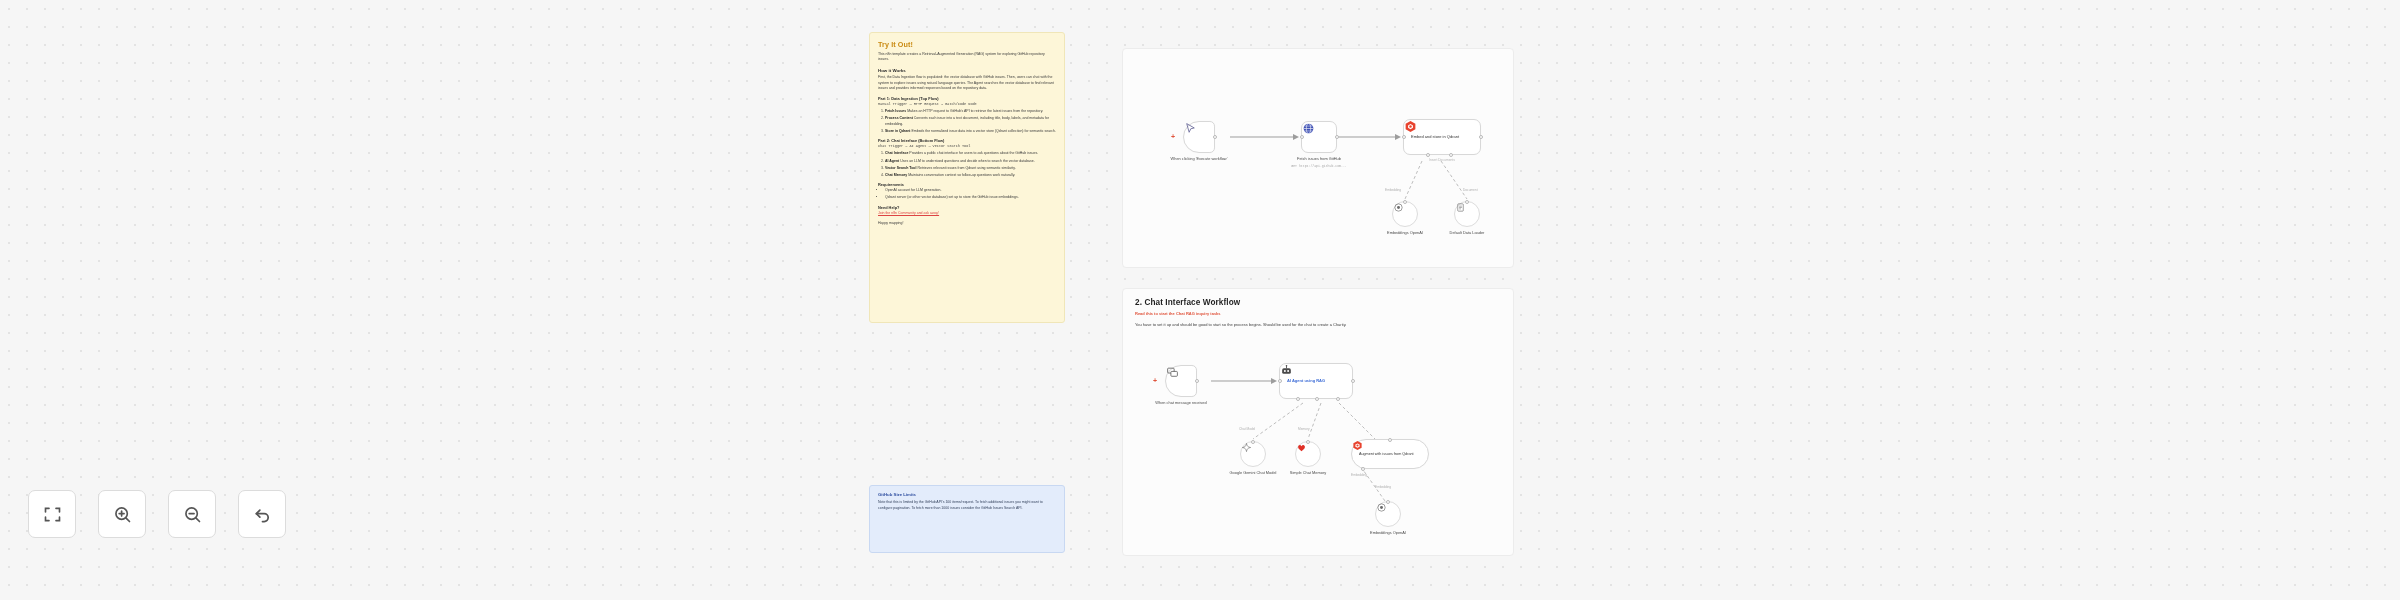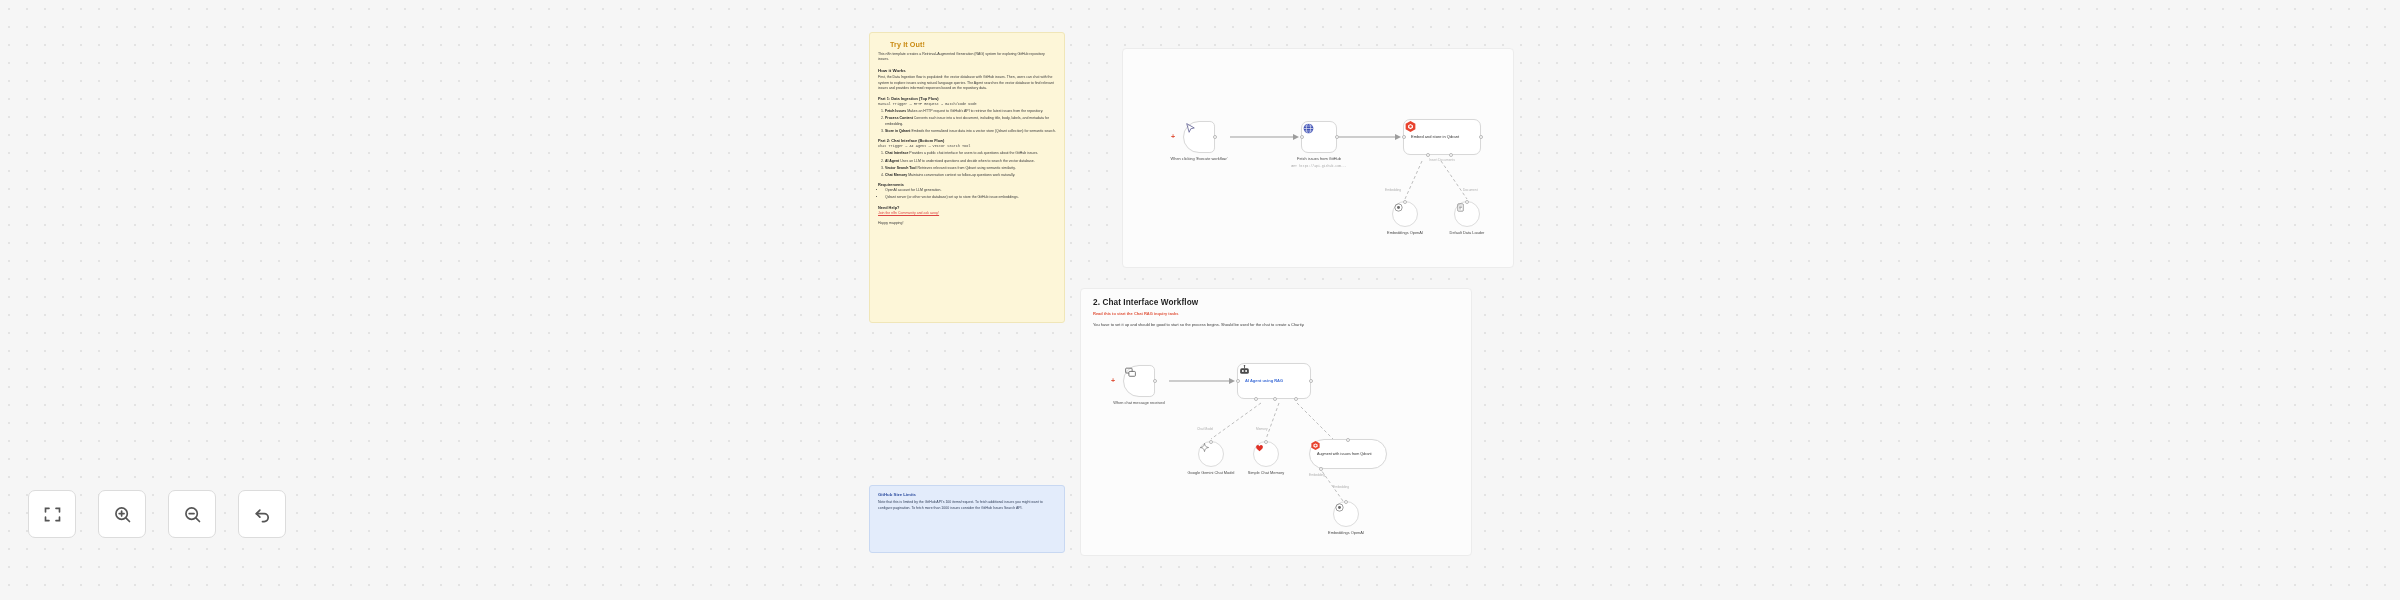--- a/index.html
+++ b/index.html
@@ -24,21 +24,21 @@
     left: 869px; top: 32px;
     width: 196px; height: 291px;
     background: #fdf6d8;
     border: 1px solid #f0e6b8;
     border-radius: 3px;
     padding: 7px 8px 6px 8px;
     overflow: hidden;
   }
   .sticky .n-title {
     font-size: 7.2px; font-weight: 700; color: #c98a12;
-    letter-spacing: .1px; margin-bottom: 3px; margin-left: 12px;
+    letter-spacing: .1px; margin-bottom: 3px;
   }
   .sticky p, .sticky li {
     font-size: 3.5px; line-height: 1.55; color: #3a3a3a;
   }
   .sticky p { margin-bottom: 4px; }
   .sticky h3 {
     font-size: 4.4px; font-weight: 700; color: #2b2b2b;
     margin: 5px 0 2.5px 0;
   }
   .sticky h4 {
@@ -70,21 +70,21 @@
   .bluenote p { font-size: 3.5px; line-height: 1.6; color: #33415c; }
 
   
   .section {
     position: absolute;
     background: #fcfcfc;
     border: 1px solid #ececec;
     border-radius: 4px;
   }
   #sec1 { left: 1122px; top: 48px;  width: 392px; height: 220px; }
-  #sec2 { left: 1080px; top: 288px; width: 392px; height: 268px; }
+  #sec2 { left: 1122px; top: 288px; width: 392px; height: 268px; }
   .sec-head { padding: 9px 12px 0 12px; }
   .sec-title {
     font-size: 8.2px; font-weight: 700; color: #1f1f1f; letter-spacing: .1px;
   }
   .sec-sub {
     font-size: 4px; color: #e0543c; margin-top: 3.5px; font-weight: 600;
   }
   .sec-note { font-size: 4px; color: #3d3d3d; margin-top: 6px; }
   .sec-note b { font-weight: 700; }
   .sec-note .code {

